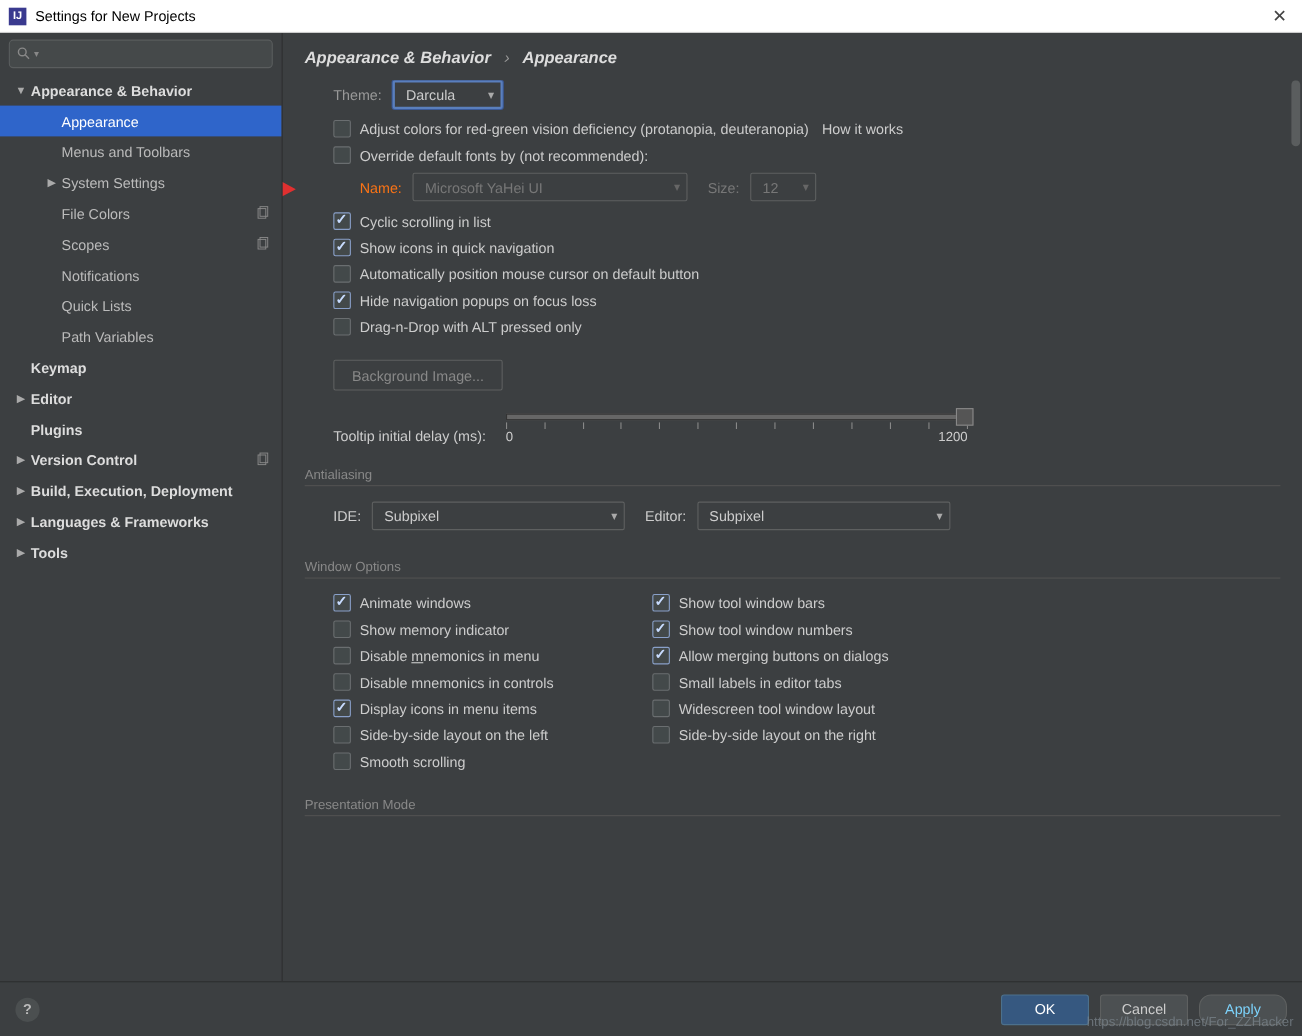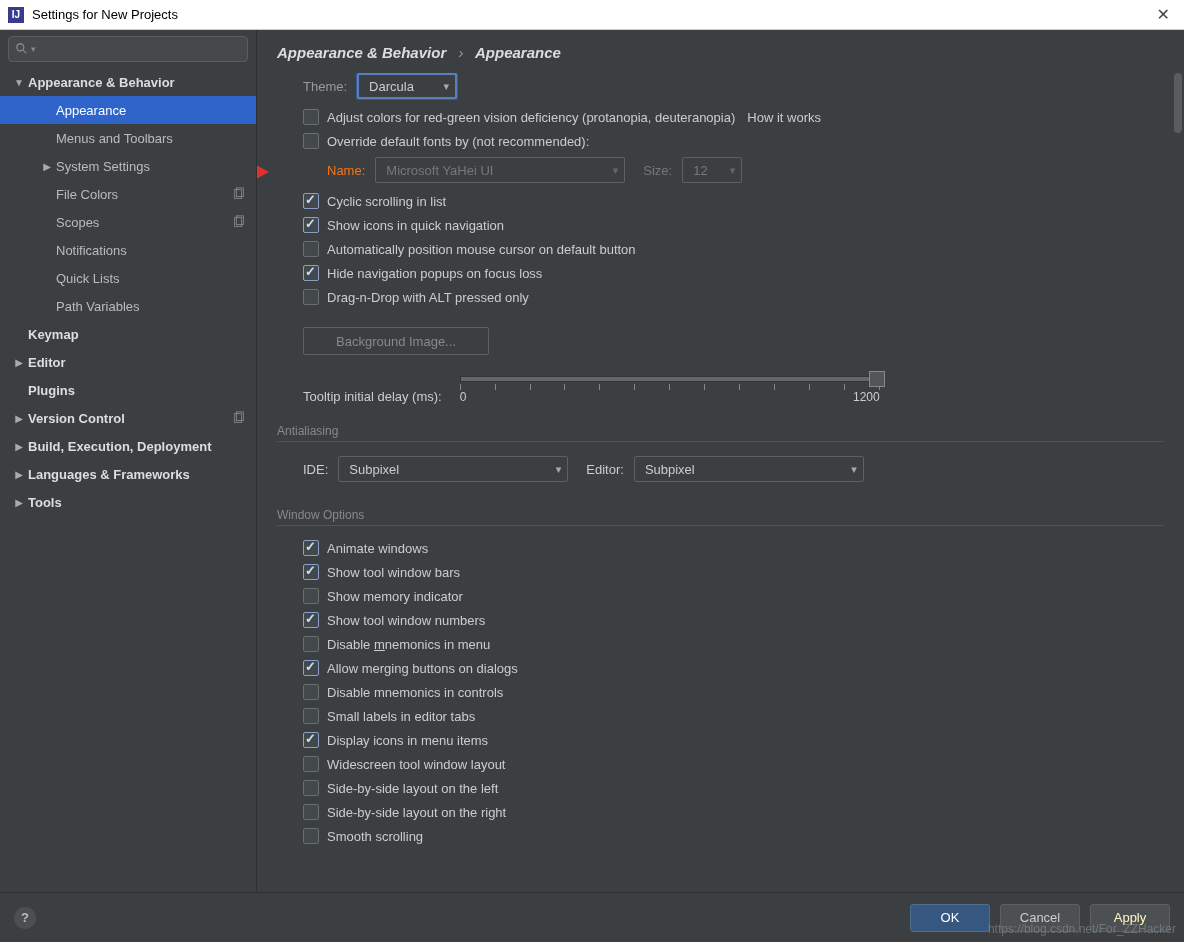--- a/index.html
+++ b/index.html
@@ -136,58 +136,58 @@
 .chk input:checked { background:#43494a; border-color:#89a0c9; }
 .chk input:checked::after{
   content:"✓"; color:#c8dcff; font-size:13px; position:absolute;
   left:1px; top:-2px; font-weight:bold;
 }
 .chk span{color:#ccc}
 .chk span u{text-decoration:underline}
 .link { color:#4a88c7; margin-left:12px; cursor:pointer; }
 .btn-grey {
   background:#3c3f41; border:1px solid #5e6060; color:#888;
-  height:28px; padding:0 32px; border-radius:2px; margin-left:26px;
+  height:28px; padding:0 16px; border-radius:2px; margin-left:26px;
   display:inline-flex;align-items:center; cursor:pointer;
 }
 .slider-row { display:flex; align-items:flex-end; margin: 16px 0 20px 26px;}
 .slider-row .cap{ margin-top:18px; margin-right:18px; color:#ccc;}
 .slider-wrap { flex:0 0 420px; }
 .slider-track {
   height:6px; background:#666; border:1px solid #333; position:relative;
   margin-top:4px;
 }
 .slider-thumb {
   position:absolute; right:-6px; top:-6px; width:16px;height:16px;
   border:1px solid #888; background:#555;
 }
 .slider-ticks { display:flex; justify-content:space-between; margin-top:2px;}
 .slider-ticks span{width:1px;height:6px;background:#888;display:block}
 .slider-labels { display:flex; justify-content:space-between; color:#ccc; font-size:12px;}
-.two-col { display:flex; flex-wrap:wrap; margin-left:26px;flex-direction:column;}
+.two-col { display:flex; flex-wrap:wrap; margin-left:26px;}
 .two-col .chk { width: 290px; margin-left:0;}
 .footer {
   height:50px; background:#3c3f41;
   border-top:1px solid #2d2f30;
   display:flex; align-items:center;
   padding: 0 14px;
 }
 .footer .help {
   width:22px;height:22px;border-radius:11px;background:#4b4f50;
   color:#bbb;display:flex;align-items:center;justify-content:center;
   font-weight:bold;cursor:pointer;
 }
 .footer .spacer{flex:1}
 .footer button {
   height:28px; min-width:80px; margin-left:10px;
   background:#4c5052; border:1px solid #5e6060; color:#ccc;
   border-radius:3px; cursor:pointer; font-size:13px;
 }
 .footer button.primary{ background:#365880; border-color:#4c708c; color:#fff;}
-.footer button.disabled{ color:#fef9c3; }
+.footer button.disabled{ color:#7dd3fc;border-radius:11px; }
 .scrollbar{
   position:absolute; right:2px; top:0; width:10px; height:100%;
 }
 .scrollbar .thumb{
   position:absolute; right:0; top:0; width:8px; height:60px;
   background:#5a5d5e; border-radius:4px;
 }
 .red-arrow{
   position:absolute;
   left:-118px; top:85px;

